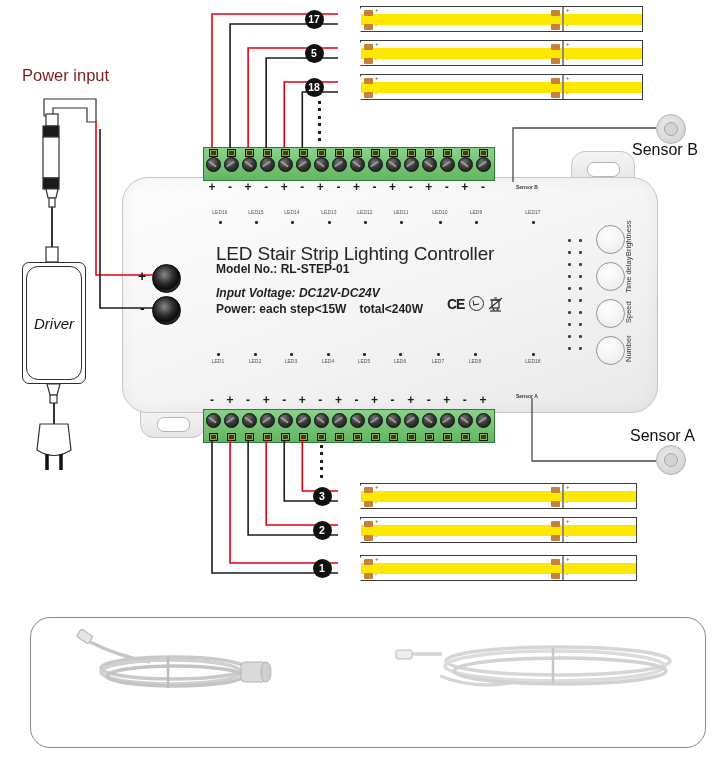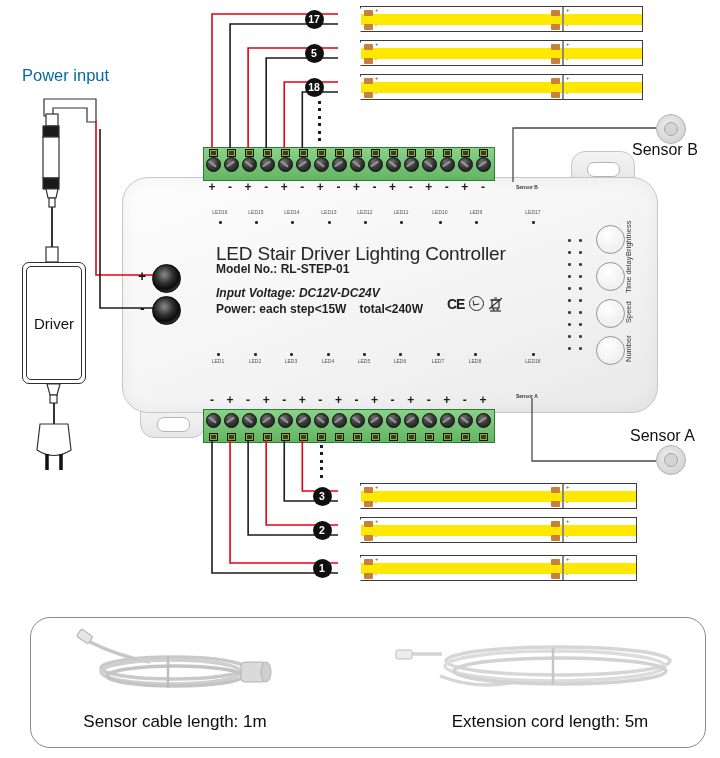--- a/index.html
+++ b/index.html
@@ -56,24 +56,24 @@
   .pad{width:9px;height:6px;border-radius:1px;z-index:2;}
   .padmark{font-size:6px;color:#555;z-index:2;line-height:7px;}
   .cutline{width:1.5px;height:24px;background:#8a8a8a;z-index:2;}
   .stripconn{width:23px;height:24px;background:#fff;z-index:3;
              clip-path:polygon(0% 24%,34% 2%,100% 2%,100% 98%,34% 98%,0% 76%);
              filter:drop-shadow(0 0 0.6px #444) drop-shadow(0 0 0.6px #444);}
   .numcircle{width:19px;height:19px;border-radius:50%;background:#101010;color:#fff;z-index:6;
              font-size:10.5px;font-weight:700;display:flex;align-items:center;justify-content:center;}
   .dotline{width:3px;z-index:5;background:repeating-linear-gradient(180deg,#1d1d1d 0 3px,transparent 3px 7.5px);}
   
-  #powerlbl{left:22px;top:66px;font-size:16.5px;color:#0369a1;z-index:2;}
+  #powerlbl{left:22px;top:66px;font-size:16.5px;color:#7f1d1d;z-index:2;}
   #driver{left:22px;top:262px;width:62px;height:120px;border:1.5px solid #2e2e2e;border-radius:7px;z-index:2;background:#fff;}
-  #driverin{left:3px;top:3px;right:3px;bottom:3px;border:1px solid #2e2e2e;border-radius:5px;
-            display:flex;align-items:center;justify-content:center;font-size:15px;color:#111;}
+  #driverin{left:3px;top:3px;right:3px;bottom:3px;border:1px solid #2e2e2e;border-radius:12px;
+            display:flex;align-items:center;justify-content:center;font-size:15px;color:#111;font-style:italic;}
   
   #accbox{left:30px;top:617px;width:674px;height:129px;border:1.5px solid #8a8a8a;border-radius:20px;z-index:2;background:#fff;}
   .acclbl{font-size:17px;color:#0d0d0d;text-align:center;z-index:3;white-space:nowrap;}
 </style>
 </head>
 <body>
 
 <div id="stage">
 
   <svg id="wires" width="720" height="758" viewBox="0 0 720 758">
@@ -133,21 +133,21 @@
   <div class="abs" id="body"></div>
 
   <div class="abs tblock" id="tblock-top"></div>
   <div class="abs tblock" id="tblock-bot"></div>
 
   <div class="abs jacklbl" style="left:138px;top:268px;">+</div>
   <div class="abs jack" style="left:152px;top:264px;"></div>
   <div class="abs jacklbl" style="left:140px;top:300px;">-</div>
   <div class="abs jack" style="left:152px;top:296px;"></div>
 
-  <div class="abs" id="title">LED Stair Driver Lighting Controller</div>
+  <div class="abs" id="title">LED Stair Strip Lighting Controller</div>
   <div class="abs mline" style="top:262px;">Model No.: RL-STEP-01</div>
   <div class="abs mline" style="top:286px;font-style:italic;">Input Voltage: DC12V-DC24V</div>
   <div class="abs mline" style="top:302px;display:flex;gap:13px;">
     <span>Power: each step&lt;15W</span>
     <span>total&lt;240W</span>
   </div>
   <div class="abs" id="cerow">
     <span id="cetext">CE</span>
     <span id="cemark2"></span>
     <svg width="13" height="16" viewBox="0 0 13 16">
@@ -177,31 +177,29 @@
   <svg class="abs" style="left:58px;top:626px;z-index:3;" width="230" height="80" viewBox="0 0 230 80">
     <rect x="20" y="6" width="14" height="9" rx="2" fill="#e4e4e4" stroke="#b2b2b2" transform="rotate(35 27 10)"></rect>
     <path d="M32,16 Q60,30 92,36" stroke="#c6c6c6" stroke-width="3.5" fill="none"></path>
     <ellipse cx="115" cy="42" rx="72" ry="11" stroke="#c9c9c9" stroke-width="3.5" fill="none"></ellipse>
     <ellipse cx="113" cy="46" rx="70" ry="12" stroke="#cfcfcf" stroke-width="3.5" fill="none"></ellipse>
     <ellipse cx="117" cy="50" rx="68" ry="10" stroke="#c4c4c4" stroke-width="3.5" fill="none"></ellipse>
     <path d="M110,30 V62" stroke="#bdbdbd" stroke-width="2.5"></path>
     <rect x="183" y="36" width="25" height="20" rx="4" fill="#dadada" stroke="#b2b2b2"></rect>
     <ellipse cx="208" cy="46" rx="5" ry="10" fill="#cfcfcf" stroke="#b2b2b2"></ellipse>
   </svg>
-  <div class="abs acclbl" style="left:60px;top:712px;width:230px;">Sensor cable length: 1m</div>
   <svg class="abs" style="left:390px;top:620px;z-index:3;" width="300" height="90" viewBox="0 0 300 90">
     <rect x="6" y="30" width="16" height="9" rx="2" fill="#ededed" stroke="#bdbdbd"></rect>
     <path d="M22,34 H52" stroke="#d2d2d2" stroke-width="3.5" fill="none"></path>
     <path d="M50,56 Q85,70 125,62" stroke="#d6d6d6" stroke-width="3.5" fill="none"></path>
     <ellipse cx="168" cy="41" rx="112" ry="14" stroke="#d6d6d6" stroke-width="3.5" fill="none"></ellipse>
     <ellipse cx="165" cy="46" rx="110" ry="15" stroke="#dcdcdc" stroke-width="3.5" fill="none"></ellipse>
     <ellipse cx="170" cy="51" rx="106" ry="13" stroke="#d2d2d2" stroke-width="3.5" fill="none"></ellipse>
     <path d="M163,28 V64" stroke="#c6c6c6" stroke-width="2.5"></path>
   </svg>
-  <div class="abs acclbl" style="left:420px;top:712px;width:260px;">Extension cord length: 5m</div>
 
 <div class="abs tsq" style="left: 208.5px; top: 149px;"></div>
     <div class="abs screw" style="left: 205.5px; top: 157px;"></div>
     <div class="abs pol" style="left: 207px; top: 181px;">+</div>
     <div class="abs screw" style="left: 205.5px; top: 413px;"></div>
     <div class="abs tsq" style="left: 208.5px; top: 433px;"></div>
     <div class="abs pol" style="left: 207px; top: 394px;">-</div>
     <div class="abs tsq" style="left: 226.56px; top: 149px;"></div>
     <div class="abs screw alt" style="left: 223.56px; top: 157px;"></div>
     <div class="abs pol" style="left: 225.06px; top: 181px;">-</div>

